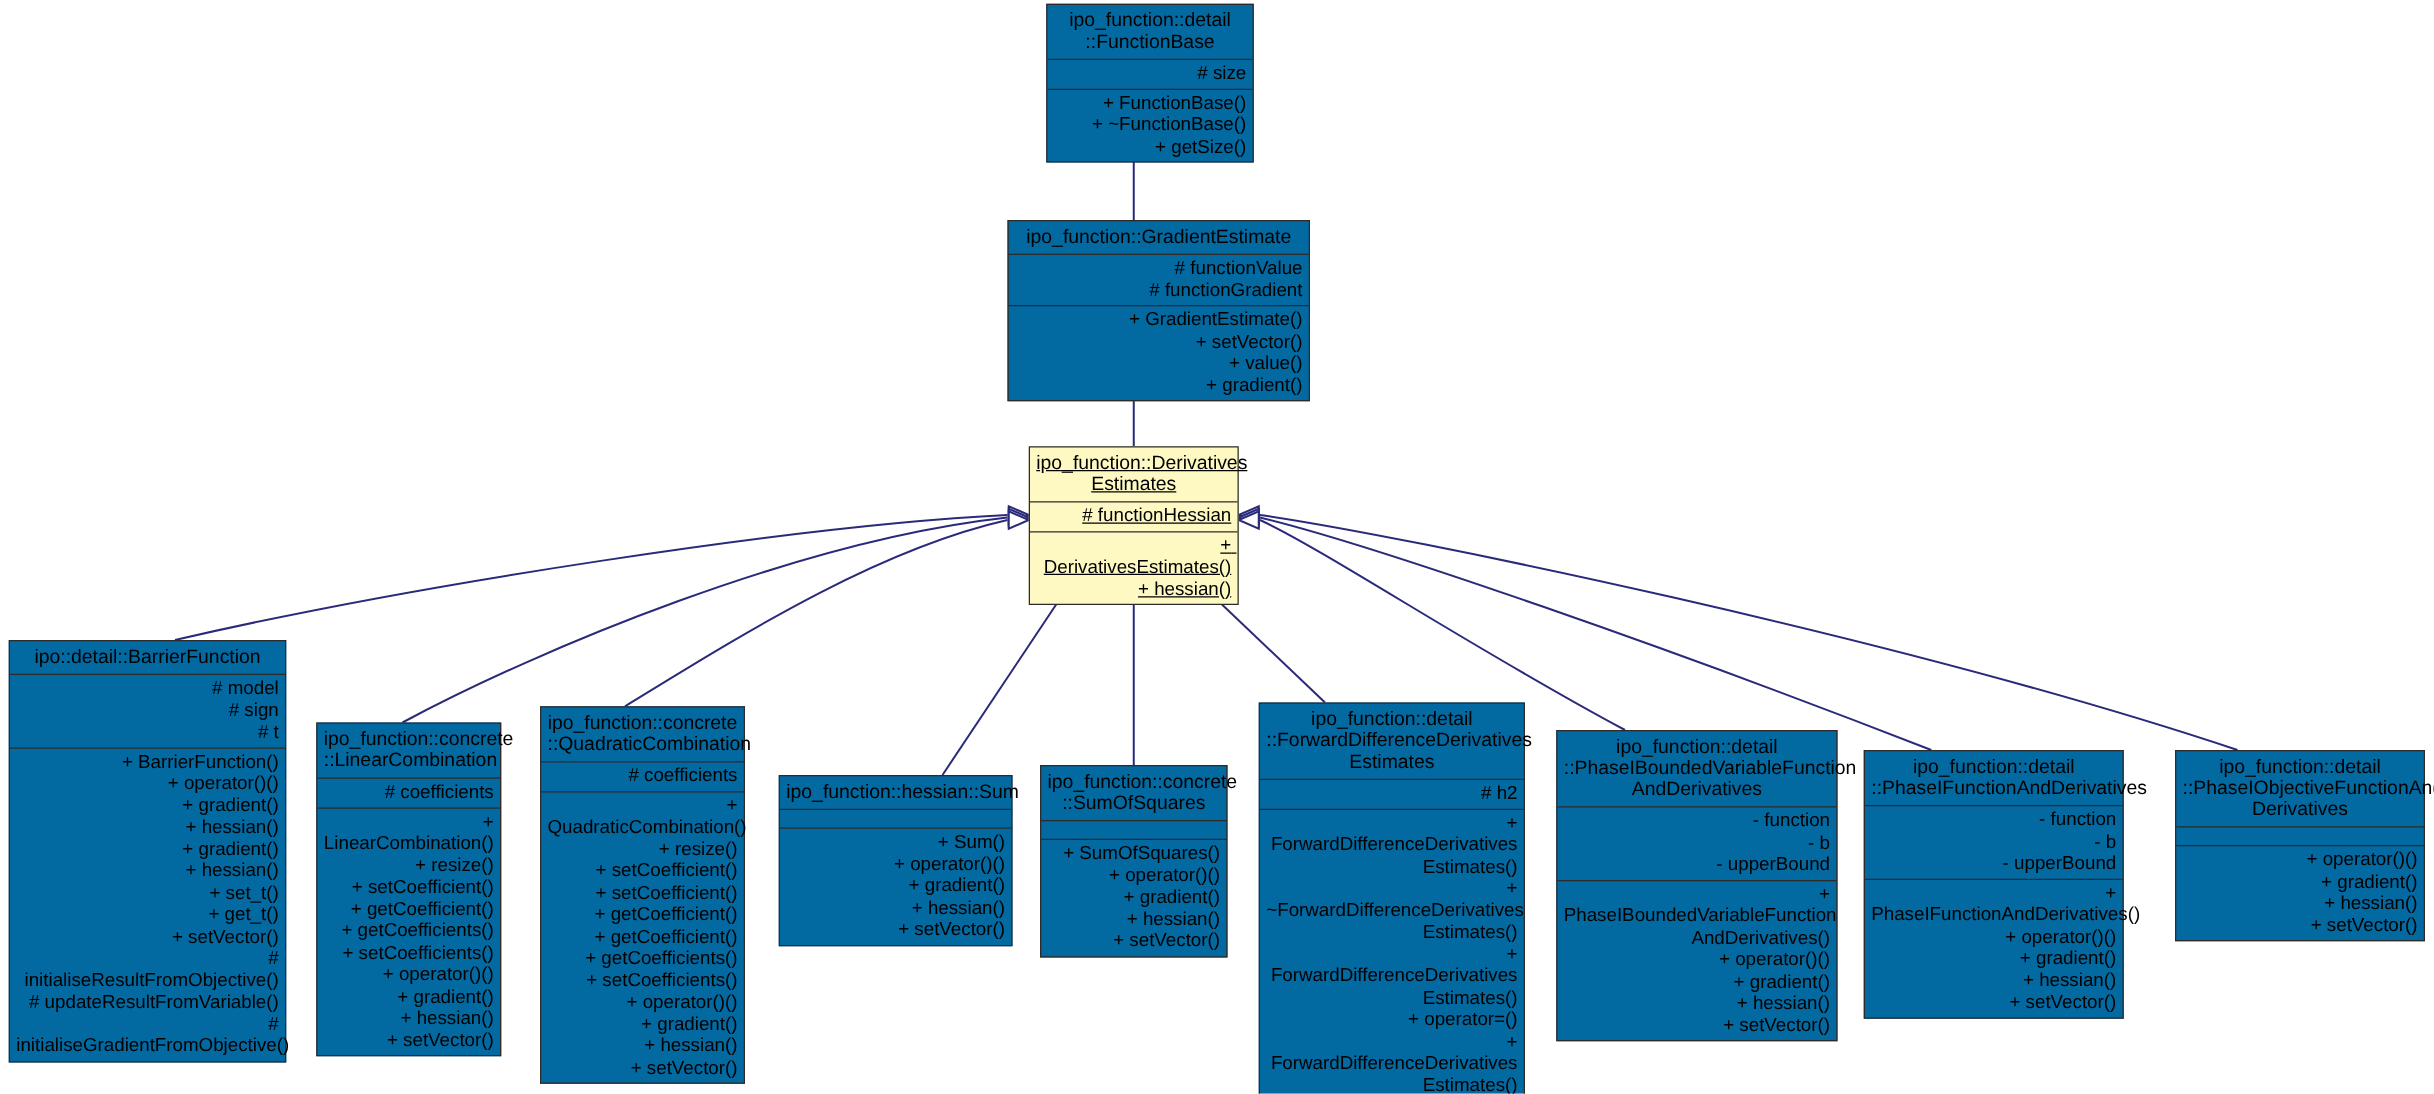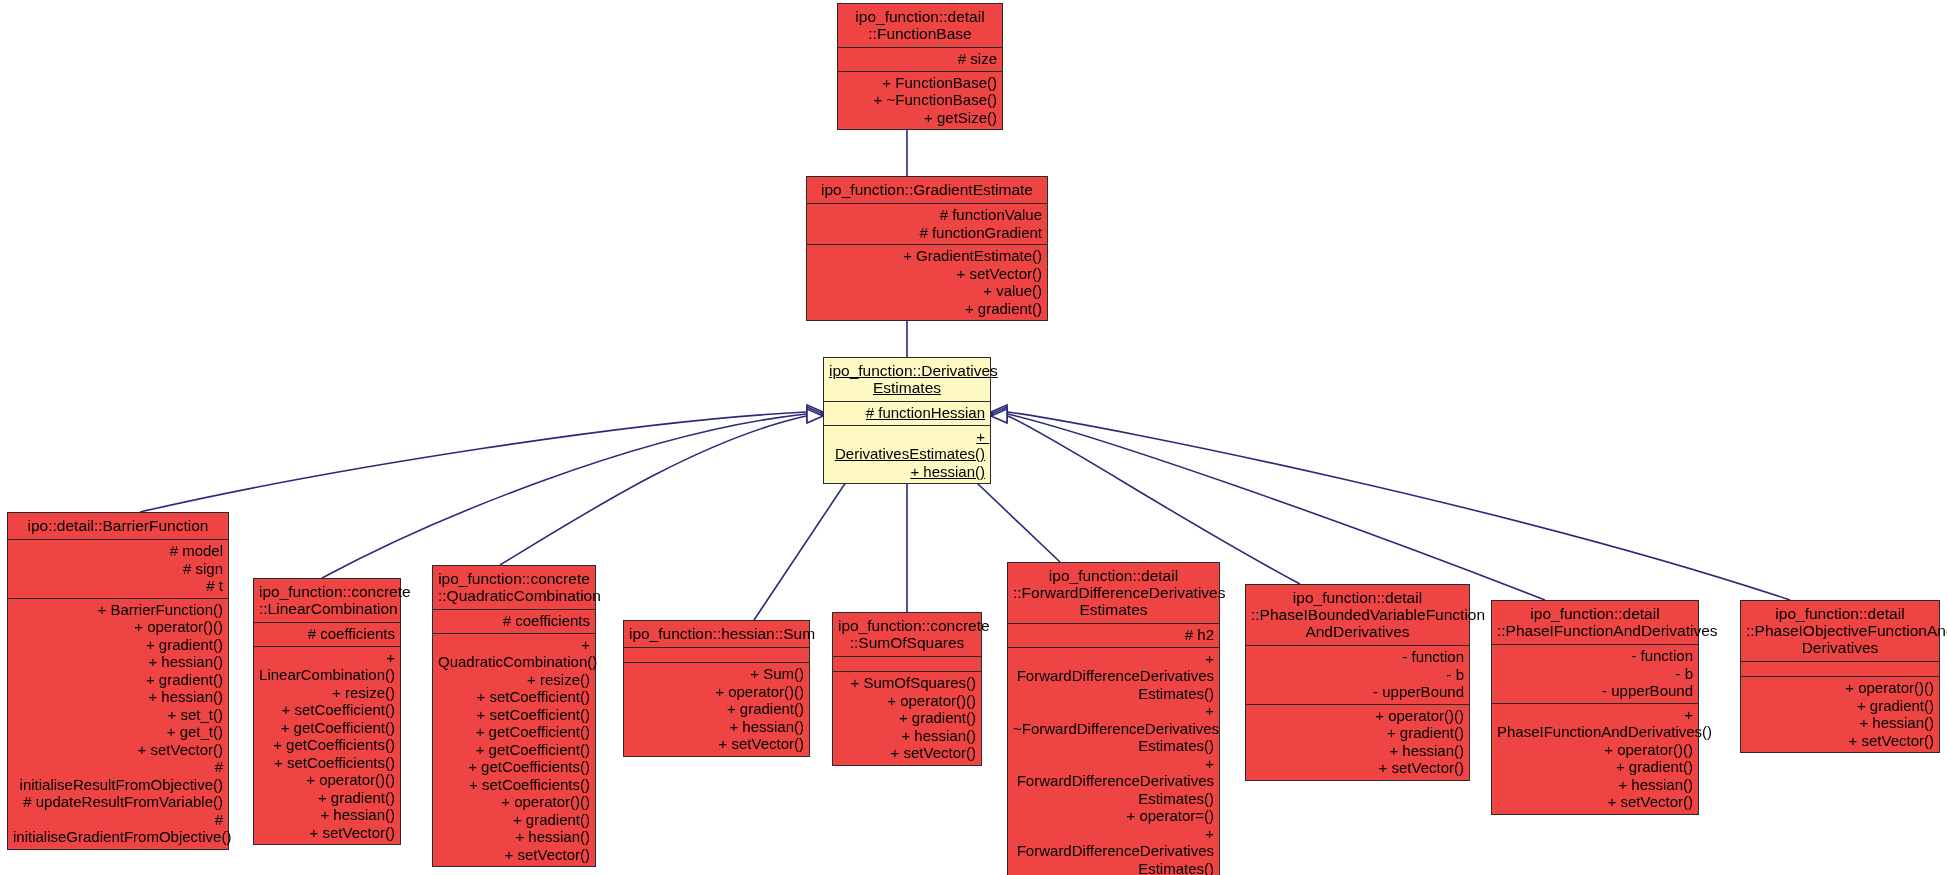--- a/index.html
+++ b/index.html
@@ -23,21 +23,21 @@
     left: 0;
     top: 0;
     width: 1947px;
     height: 875px;
     pointer-events: none;
   }
   .node {
     position: absolute;
     box-sizing: border-box;
     border: 1px solid #2b2b2b;
-    background: #ef4444;
+    background: #0369a1;
     z-index: 5;
   }
   .node.highlight {
     background: #fef9c3;
     text-decoration: underline;
   }
   .node .compartment {
     box-sizing: border-box;
     padding: 2px 5px 3px 5px;
   }
@@ -260,20 +260,22 @@
     <div class="node" style="left: 1245px; top: 584px; width: 225px;">
       <div class="compartment title" style="min-height: 54px;">ipo_function::detail
 ::PhaseIBoundedVariableFunction
 AndDerivatives</div>
       <div class="compartment attrs" style="min-height: 53px;">
         <div class="row">- function</div>
         <div class="row">- b</div>
         <div class="row">- upperBound</div>
       </div>
       <div class="compartment ops">
+        <div class="row">+ PhaseIBoundedVariableFunction
+AndDerivatives()</div>
         <div class="row">+ operator()()</div>
         <div class="row">+ gradient()</div>
         <div class="row">+ hessian()</div>
         <div class="row">+ setVector()</div>
       </div>
     </div>
     <div class="node" style="left: 1491px; top: 600px; width: 208px;">
       <div class="compartment title" style="min-height: 37px;">ipo_function::detail
 ::PhaseIFunctionAndDerivatives</div>
       <div class="compartment attrs" style="min-height: 53px;">

